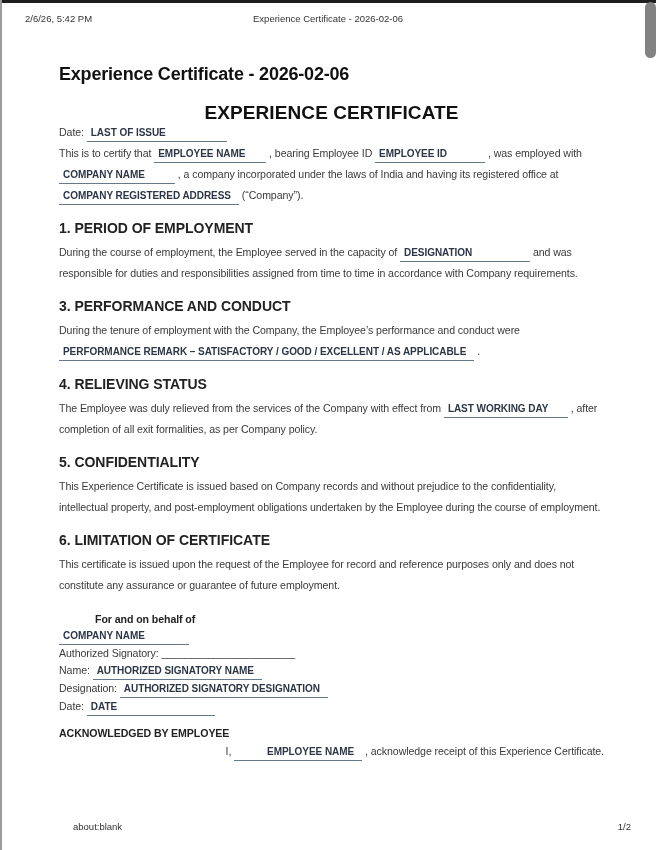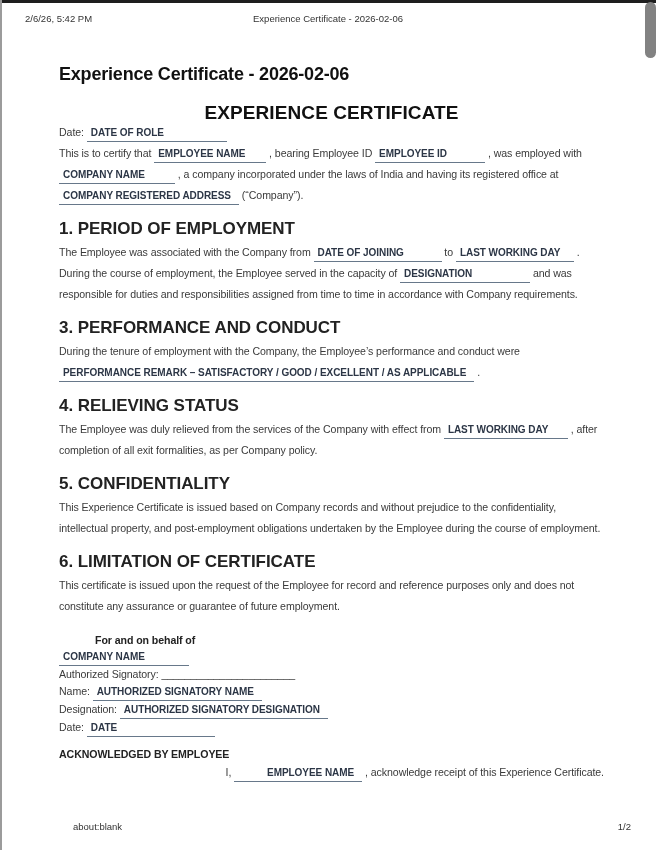--- a/index.html
+++ b/index.html
@@ -46,21 +46,21 @@
     color: #111111; letter-spacing: -0.2px;
   }
   h2.cert-title {
     margin: 19px 0 0; font-size: 19px; line-height: 18px;
     text-align: center; color: #111111; letter-spacing: 0.1px;
   }
   p.line { margin: 0; }
   .date-line { margin-top: 20px; }
   .intro { margin-top: 9px; }
   .section h3 {
-    margin: 15px 0 6px; font-size: 17px; line-height: 15px;
+    margin: 15px 0 6px; font-size: 14px; line-height: 15px;
     color: #222222; letter-spacing: -0.05px;
   }
   .section p { margin: 0; }
   .fld {
     display: inline-block;
     font-weight: 700; font-size: 10px; line-height: 13px;
     color: #2c3646;
     border-bottom: 1.6px solid #67788a;
     padding: 0 8px 2px 4px;
     letter-spacing: -0.05px;
@@ -85,27 +85,26 @@
 
 <header class="print-header">
   <span class="ph-title">Experience Certificate - 2026-02-06</span>
   <span class="ph-datetime">2/6/26, 5:42 PM</span>
 </header>
 
 <main class="doc">
   <h1 class="doc-title">Experience Certificate - 2026-02-06</h1>
   <h2 class="cert-title">EXPERIENCE CERTIFICATE</h2>
 
-  <p class="line date-line"><span>Date: </span><span class="fld" style="min-width: 128px;">DATE OF ROLE</span></p>
+  <p class="line date-line"><span>Date: </span><span class="fld" style="min-width: 128px;">LAST OF ISSUE</span></p>
   <p class="line intro"><span>This is to certify that </span><span class="fld" style="min-width: 100px;">EMPLOYEE NAME</span><span> , bearing Employee ID </span><span class="fld" style="min-width: 98px;">EMPLOYEE ID</span><span> , was employed with </span><span class="fld" style="min-width: 104px;">COMPANY NAME</span><span> , a company incorporated under the laws of India and having its registered office at </span><span class="fld">COMPANY REGISTERED ADDRESS</span><span> (“Company”).</span></p>
 
   <div id="sections">
   <div class="section">
     <h3>1. PERIOD OF EMPLOYMENT</h3>
-    <p><span>The Employee was associated with the Company from </span><span class="fld" style="min-width: 116px;">DATE OF JOINING</span><span> to </span><span class="fld" style="min-width: 106px;">LAST WORKING DAY</span><span> .</span></p>
   </div>
 
   <div class="section">
     <p><span>During the course of employment, the Employee served in the capacity of </span><span class="fld" style="min-width: 118px;">DESIGNATION</span><span> and was responsible for duties and responsibilities assigned from time to time in accordance with Company requirements.</span></p>
   </div>
 
   <div class="section">
     <h3>3. PERFORMANCE AND CONDUCT</h3>
     <p><span>During the tenure of employment with the Company, the Employee’s performance and conduct were </span><span class="fld">PERFORMANCE REMARK – SATISFACTORY / GOOD / EXCELLENT / AS APPLICABLE</span><span> .</span></p>
   </div>

